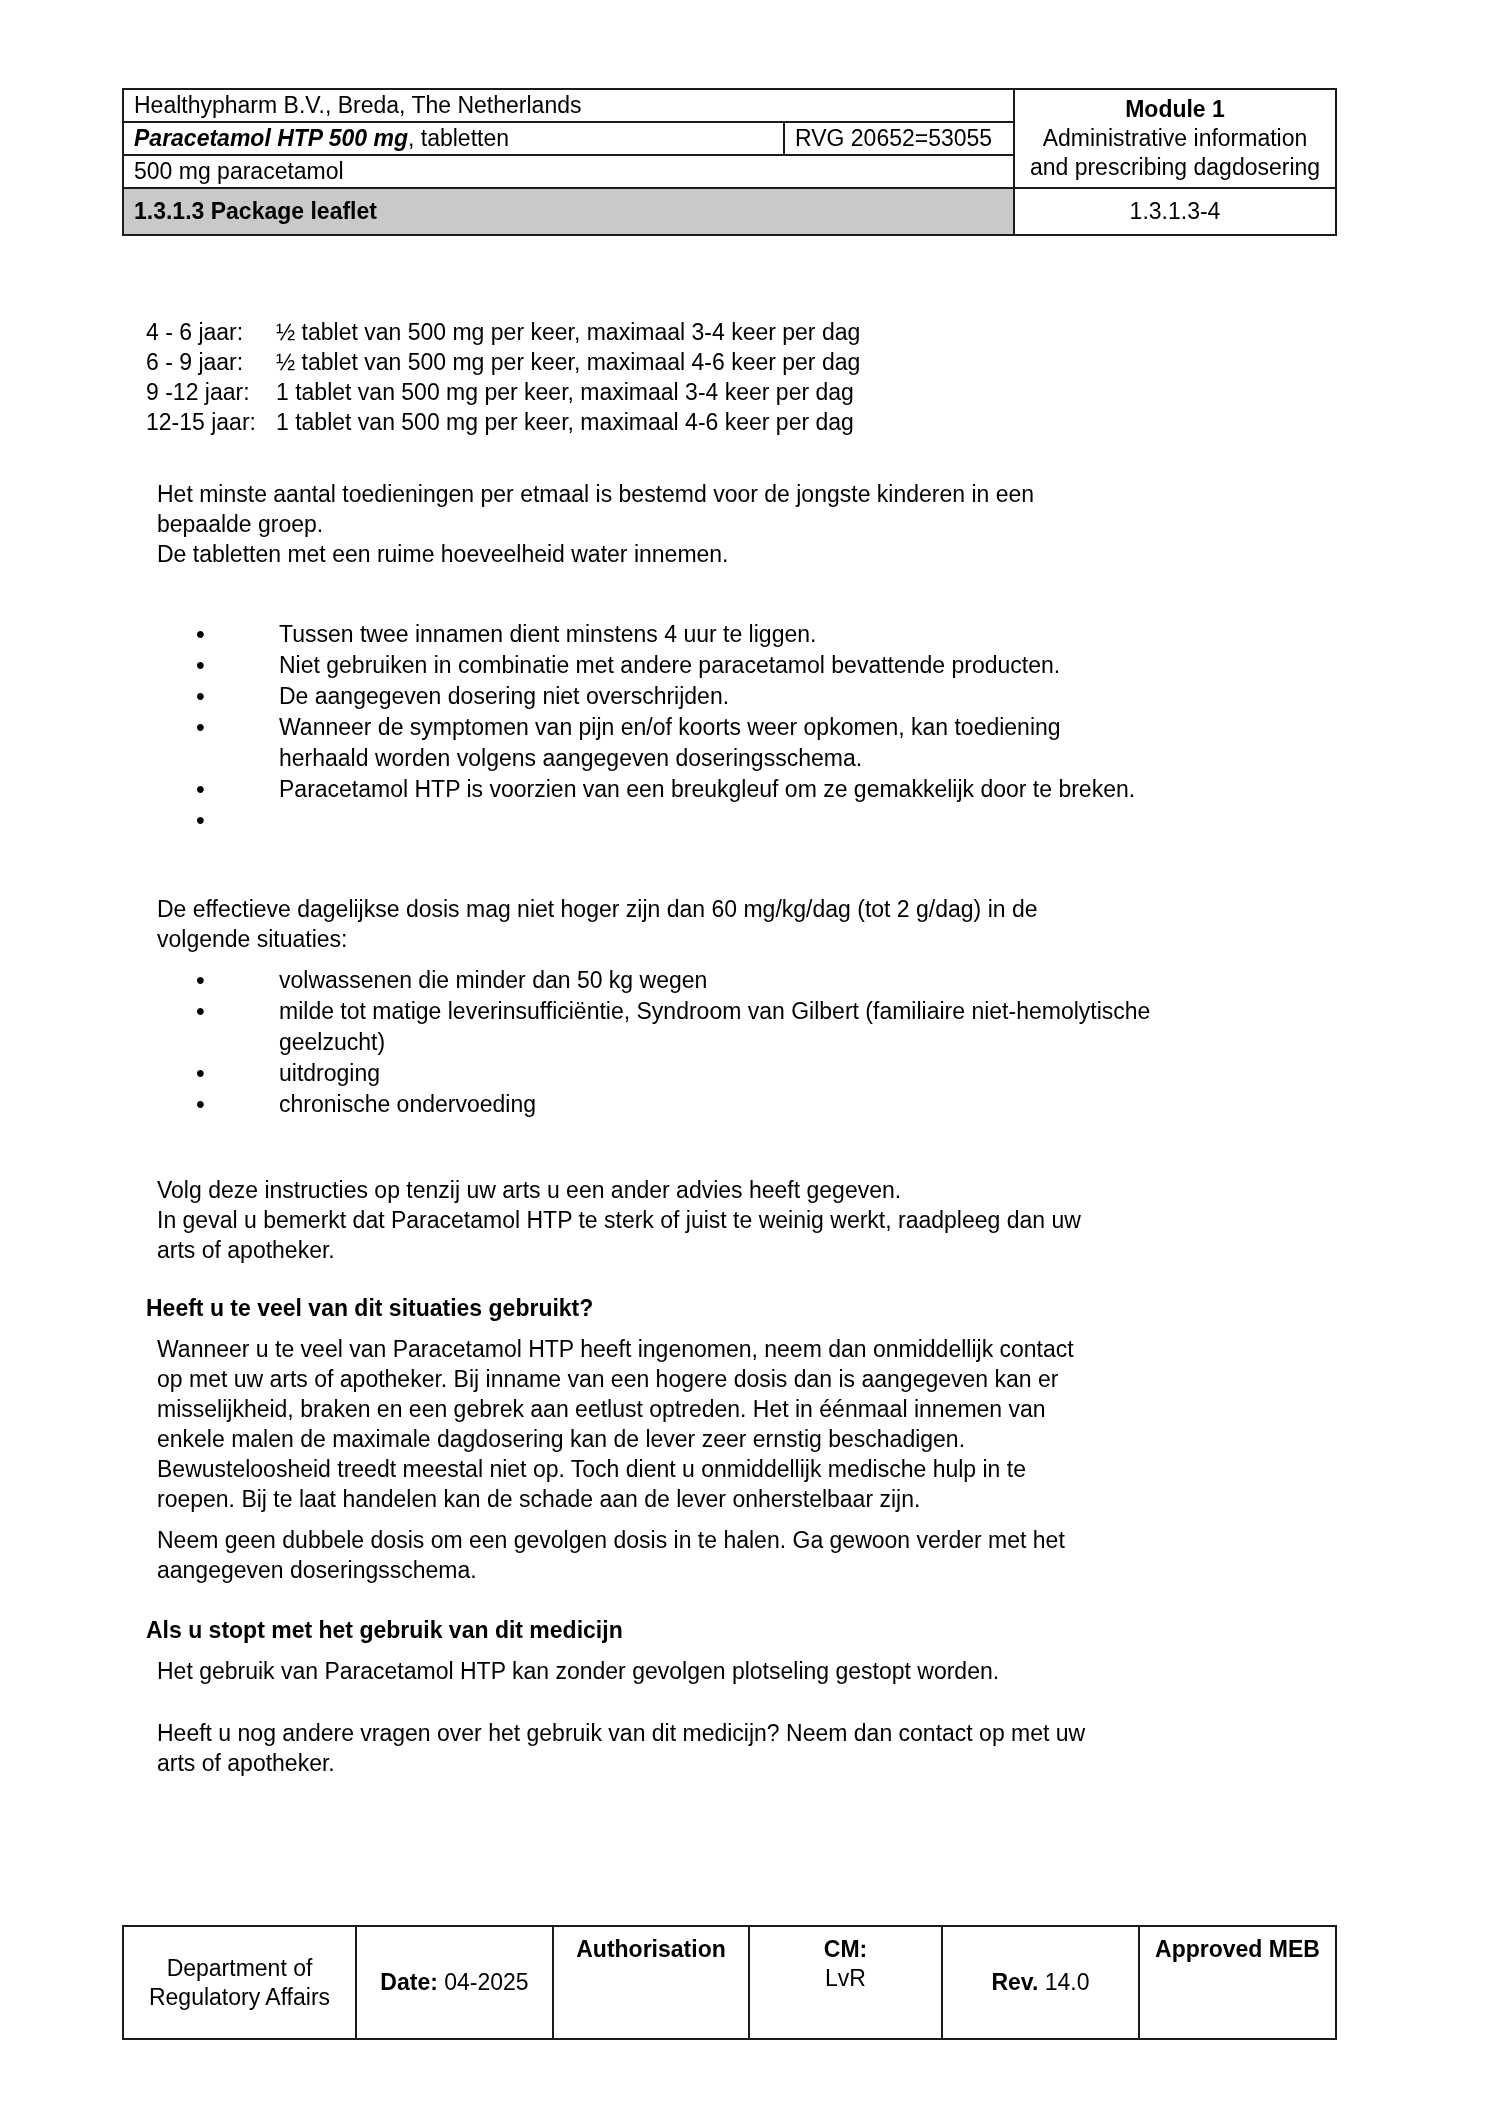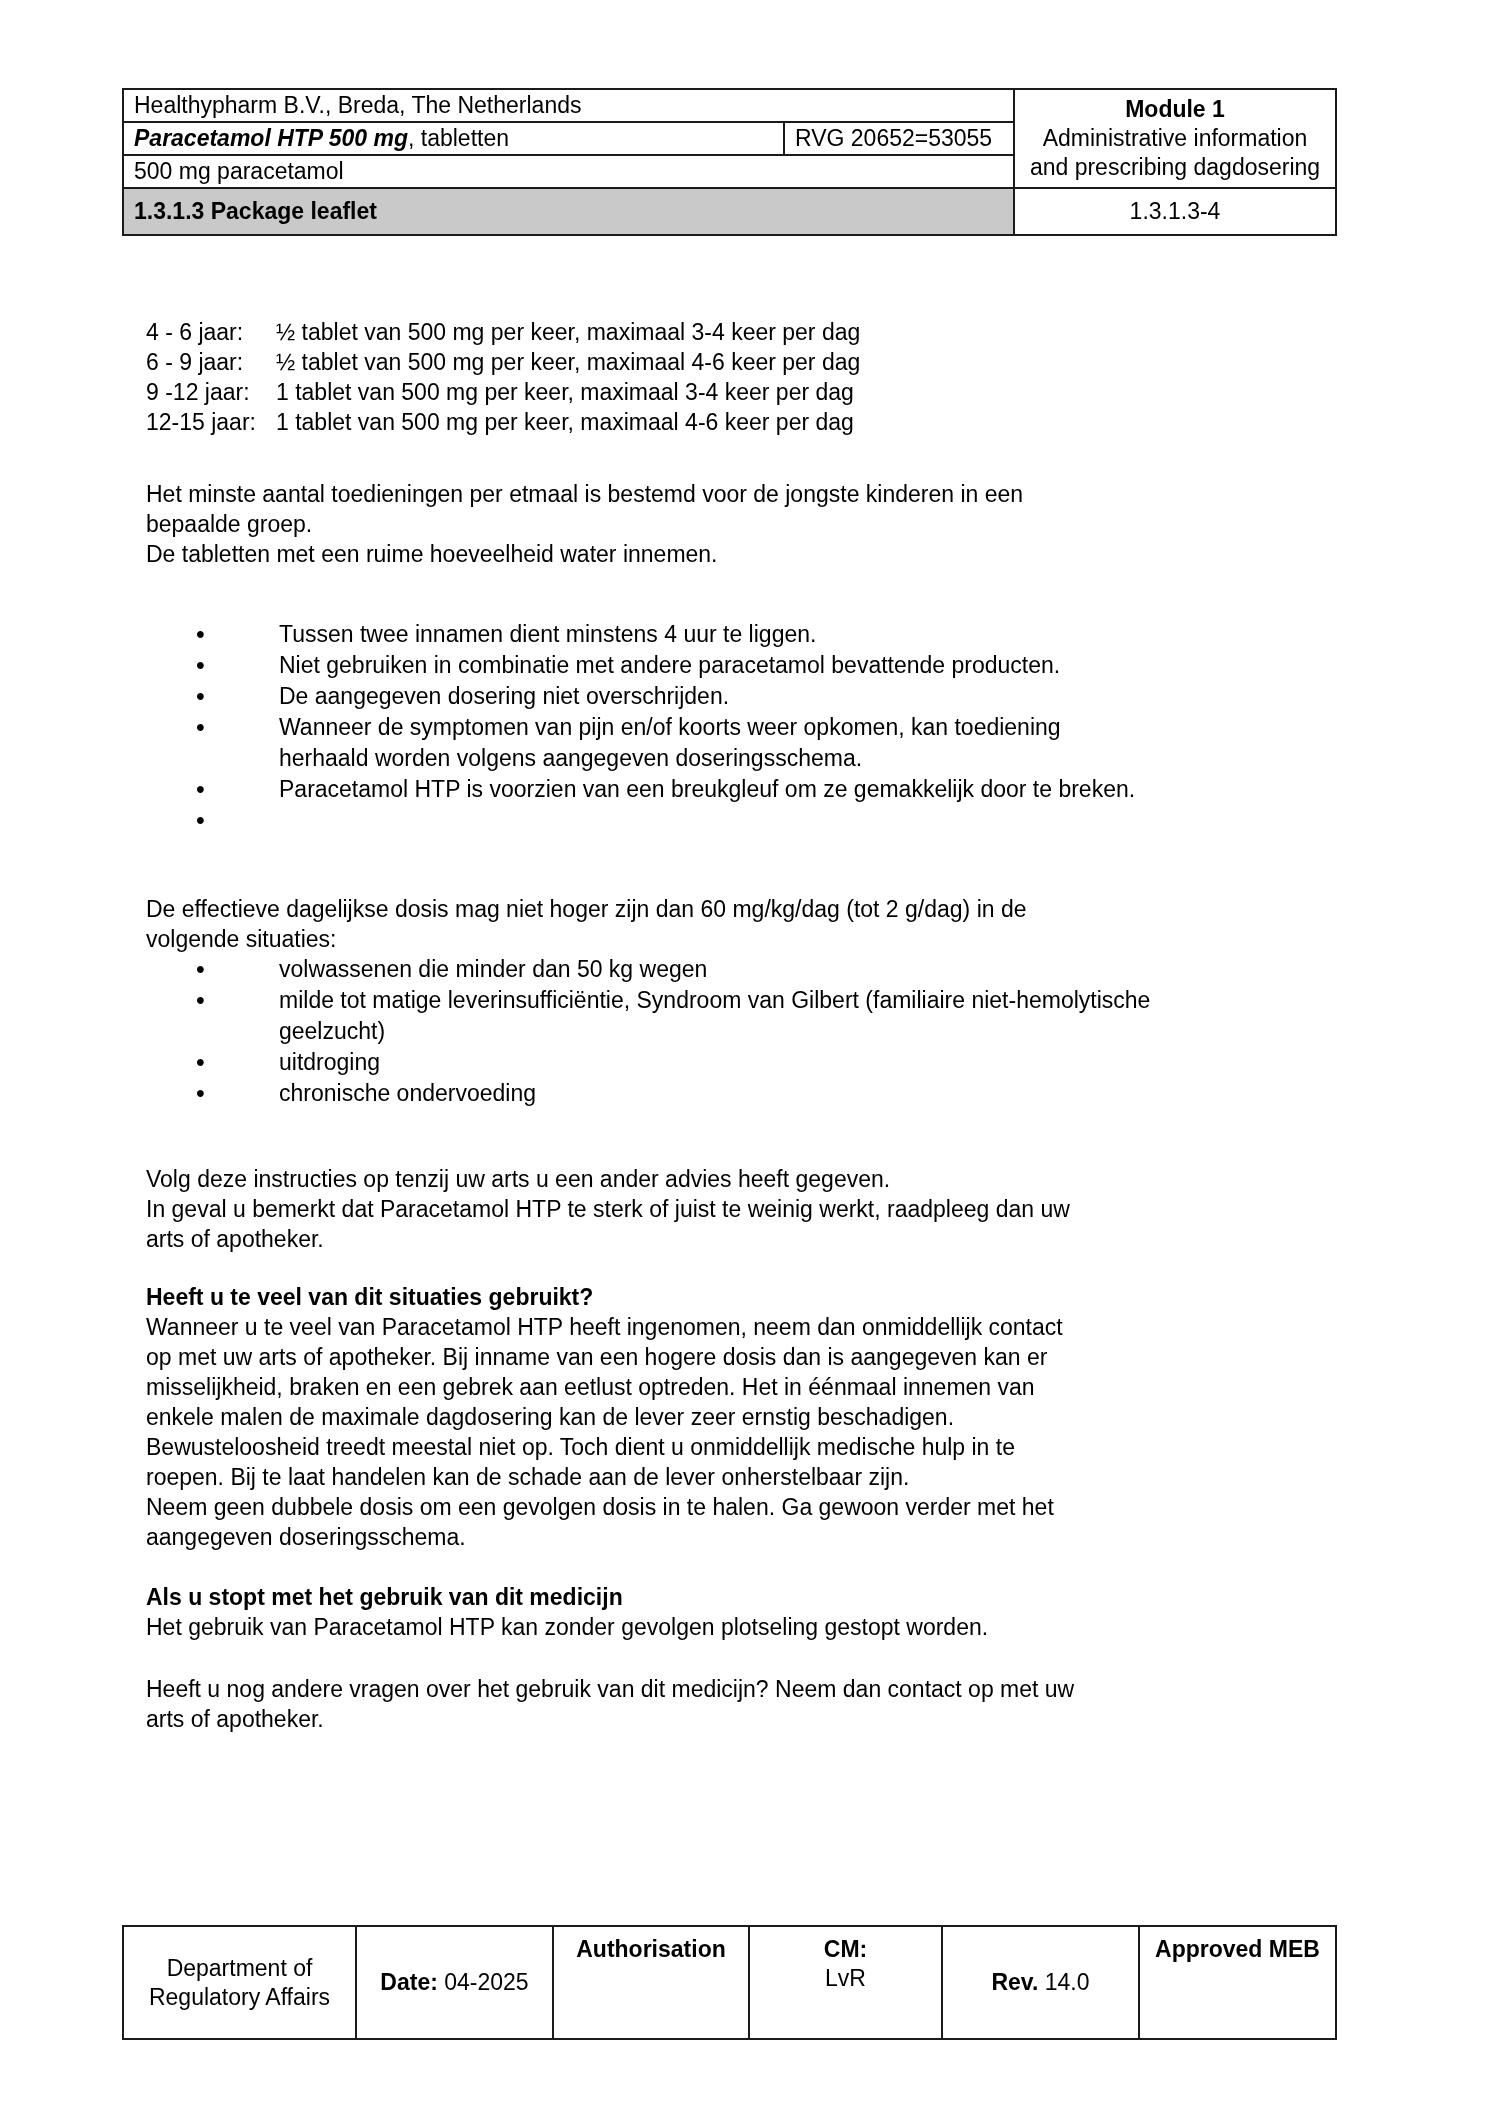--- a/index.html
+++ b/index.html
@@ -23,21 +23,21 @@
   .c-rvg{text-align:left;padding:0 4px}
   .c-section{background:#c9c9c9;font-weight:bold;font-size:24px}
   .c-module{text-align:center;vertical-align:middle;line-height:29px;padding:2px 6px}
   .module-title{font-weight:bold}
   .c-ref{text-align:center}
   
   .bodytext{
     position:absolute;left:146px;top:317px;width:1210px;
     font-size:23px;line-height:30px;
   }
-  .para{white-space:pre-line;margin:0}
+  .para{white-space:pre-line;margin:11px}
   .heading{font-weight:bold;margin:0}
   .dosing-row{display:flex}
   .dosing-label{width:130px;flex:none}
   .dosing-text{flex:1}
   .m-para1{margin-top:42px}
   .m-bullets1{margin-top:50px}
   .m-para2{margin-top:58px}
   .m-para3{margin-top:55px}
   .m-h1{margin-top:28px}
   .m-h2{margin-top:36px}

